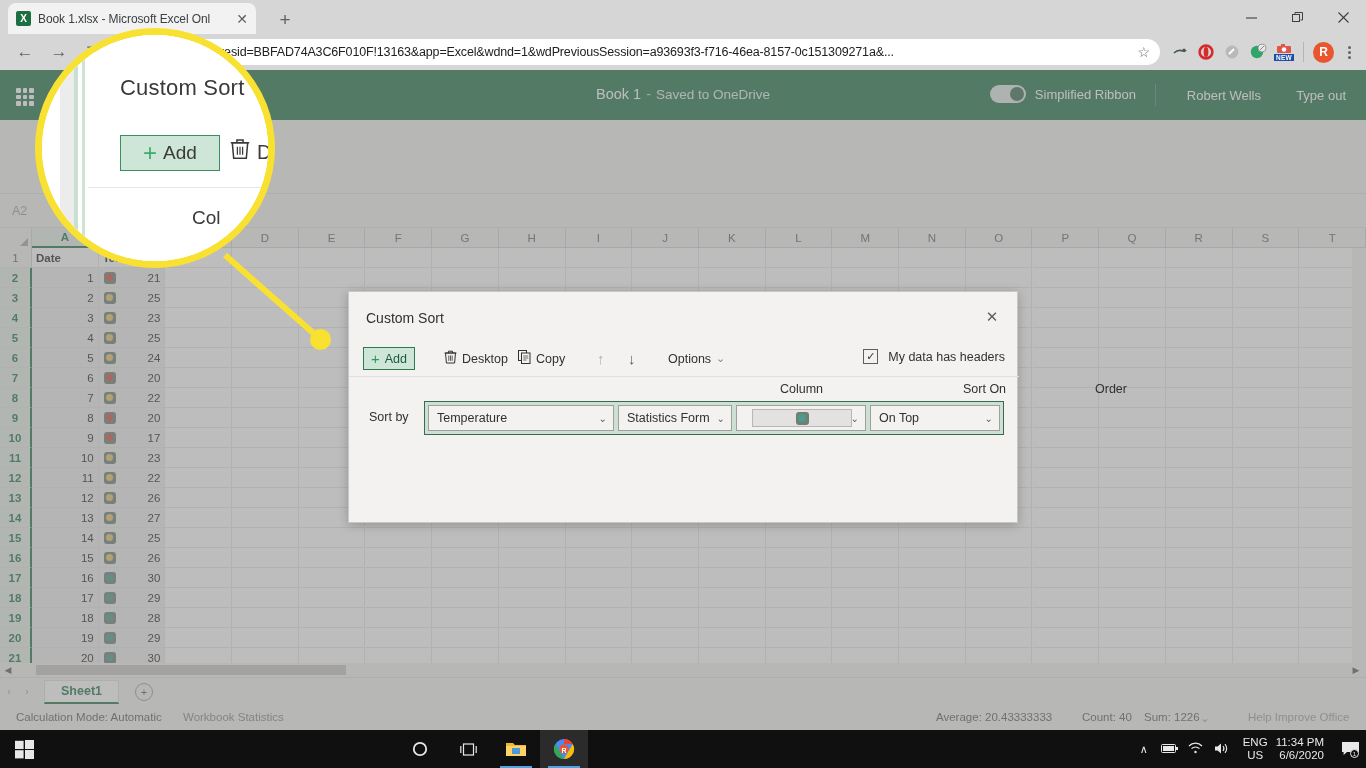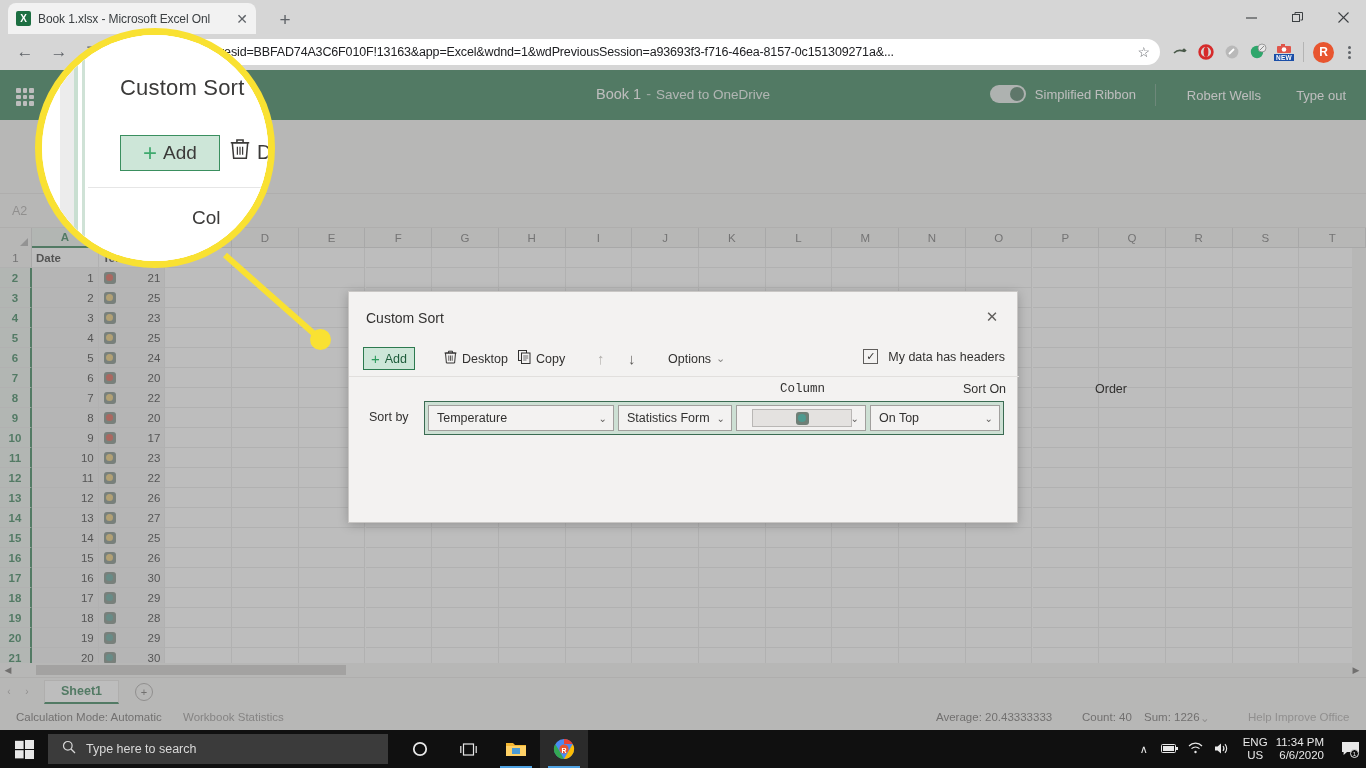--- a/index.html
+++ b/index.html
@@ -1124,29 +1124,20 @@
 </div>
 
 <div id="taskbar">
   <div id="startbtn">
     <svg width="19" height="19" viewBox="0 0 19 19">
         <rect x="0" y="0.8" width="8.6" height="8.2" fill="#e8e8e8"></rect>
         <rect x="10" y="0" width="9" height="9" fill="#e8e8e8"></rect>
         <rect x="0" y="10.2" width="8.6" height="8.2" fill="#e8e8e8"></rect>
         <rect x="10" y="10" width="9" height="9" fill="#e8e8e8"></rect>
       </svg>
-  </div>
-  <div id="tb-search">
-    <span>
-      <svg width="14" height="14" viewBox="0 0 14 14">
-          <circle cx="5.8" cy="5.8" r="4.3" fill="none" stroke="#d8d8d8" stroke-width="1.2"></circle>
-          <line x1="9" y1="9" x2="13" y2="13" stroke="#d8d8d8" stroke-width="1.2"></line>
-        </svg>
-    </span>
-    <span id="tb-search-text">Type here to search</span>
   </div>
   <div class="tb-app" style="left:396px;">
     <svg width="16" height="16" viewBox="0 0 16 16">
         <circle cx="8" cy="8" r="6.2" fill="none" stroke="#e8e8e8" stroke-width="1.8"></circle>
       </svg>
   </div>
   <div class="tb-app" style="left:444px;">
     <svg width="17" height="15" viewBox="0 0 17 15">
         <rect x="3.5" y="2" width="10" height="11" fill="none" stroke="#e8e8e8" stroke-width="1.2"></rect>
         <line x1="0.8" y1="4" x2="0.8" y2="11" stroke="#e8e8e8" stroke-width="1.2"></line>
@@ -1256,21 +1247,21 @@
     <div class="dlg-tb" id="btn-options">
       <span>Options</span>
       <span class="tb-chev" style="font-size:11px;">⌄</span>
     </div>
     <div id="chk-wrap">
       <span id="chk-box">✓</span>
       <span id="chk-label">My data has headers</span>
     </div>
   </div>
 
-  <div class="dlg-hdr" style="left:431px;font-family:Liberation Mono, monospace;">Column</div>
+  <div class="dlg-hdr" style="left:431px;">Column</div>
   <div class="dlg-hdr" style="left:614px;">Sort On</div>
   <div class="dlg-hdr" style="left:746px;">Order</div>
 
   <div id="sortby-label">Sort by</div>
   <div id="sortrow">
     <div class="ddl" id="ddl-column">
       <span>Temperature</span>
       <span class="chev">⌄</span>
     </div>
     <div class="ddl" id="ddl-sorton">

